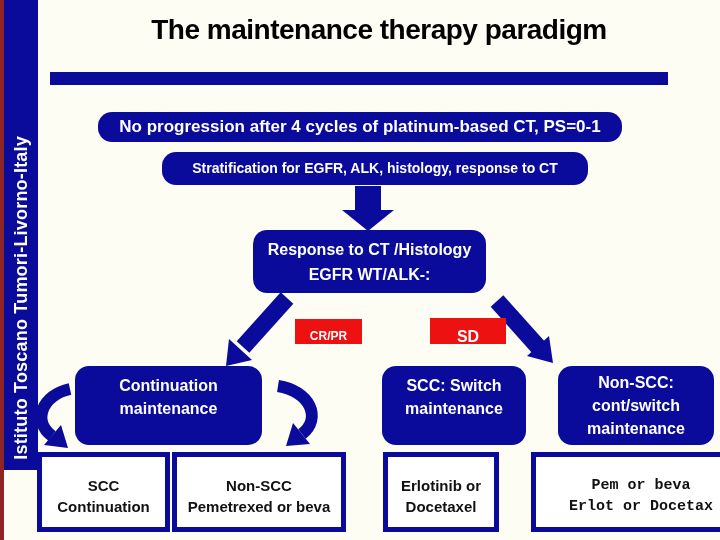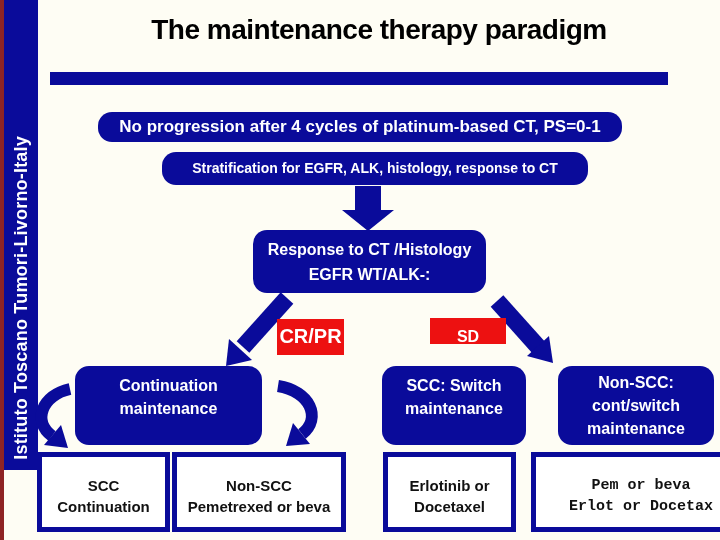--- a/index.html
+++ b/index.html
@@ -42,36 +42,36 @@
     border-radius:14px;
   }
   .criteria-box{left:98px;top:112px;width:524px;height:30px;font-size:17px;line-height:30px;white-space:nowrap;}
   .strat-box{left:162px;top:152px;width:426px;height:33px;font-size:14px;line-height:33px;white-space:nowrap;}
   .decision-box{left:253px;top:230px;width:233px;height:63px;font-size:16px;padding-top:7px;line-height:25px;}
   
   .badge{
     background:var(--red);color:#fff;font-weight:bold;text-align:center;
     box-sizing:border-box;
   }
-  .badge-crpr{left:277px;top:319px;width:67px;height:36px;font-size:20px;line-height:35px;}
+  .badge-crpr{left:295px;top:319px;width:67px;height:25px;font-size:12px;line-height:35px;}
   .badge-sd{left:430px;top:318px;width:76px;height:26px;font-size:16px;line-height:38px;}
   
   .strategy{top:366px;height:79px;font-size:16px;line-height:23px;padding-top:8px;}
   .strategy-cont{left:75px;width:187px;}
   .strategy-switch{left:382px;width:144px;}
   .strategy-nonscc{left:558px;width:156px;padding-top:5px;}
   
   .wbox{
     top:452px;height:80px;background:#fff;border:5px solid var(--navy);
     box-sizing:border-box;color:var(--black);font-weight:bold;text-align:center;
     font-size:15px;line-height:21px;padding-top:18px;
   }
   .wbox-scc{left:37px;width:133px;}
   .wbox-nonscc{left:172px;width:174px;}
-  .wbox-erlo{left:383px;width:133px;}
+  .wbox-erlo{left:383px;width:116px;}
   .wbox-pem{left:531px;width:220px;font-family:Liberation Mono, monospace;}
   .line{display:block;}
   
   .arrows{left:0;top:0;width:720px;height:540px;pointer-events:none;}
   .arrow-fill{fill:var(--navy);}
   .arrow-stroke{stroke:var(--navy);fill:none;}
 </style>
 </head>
 <body>
 

